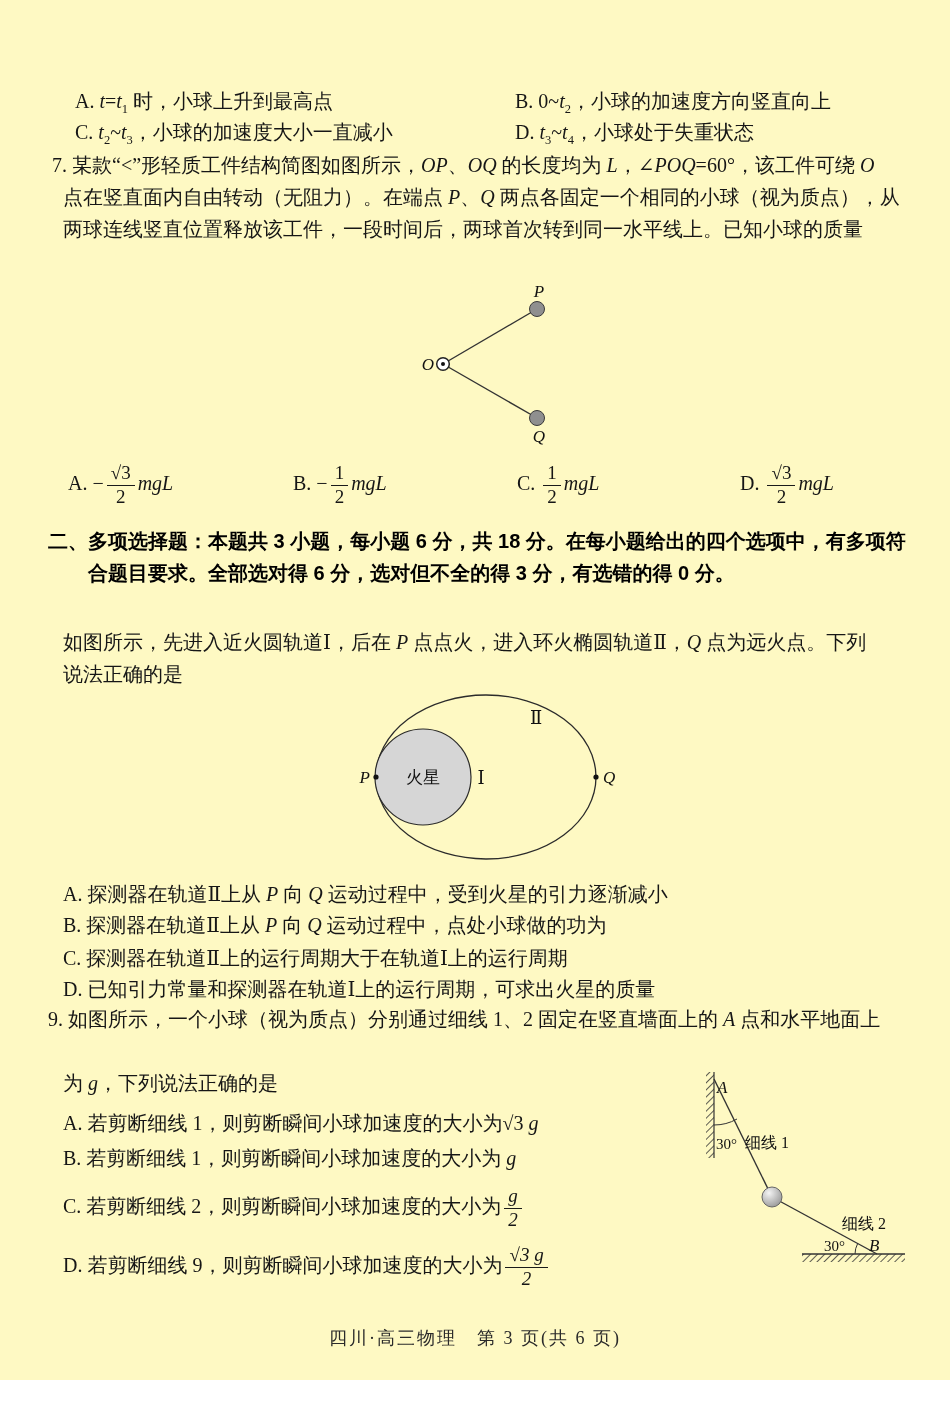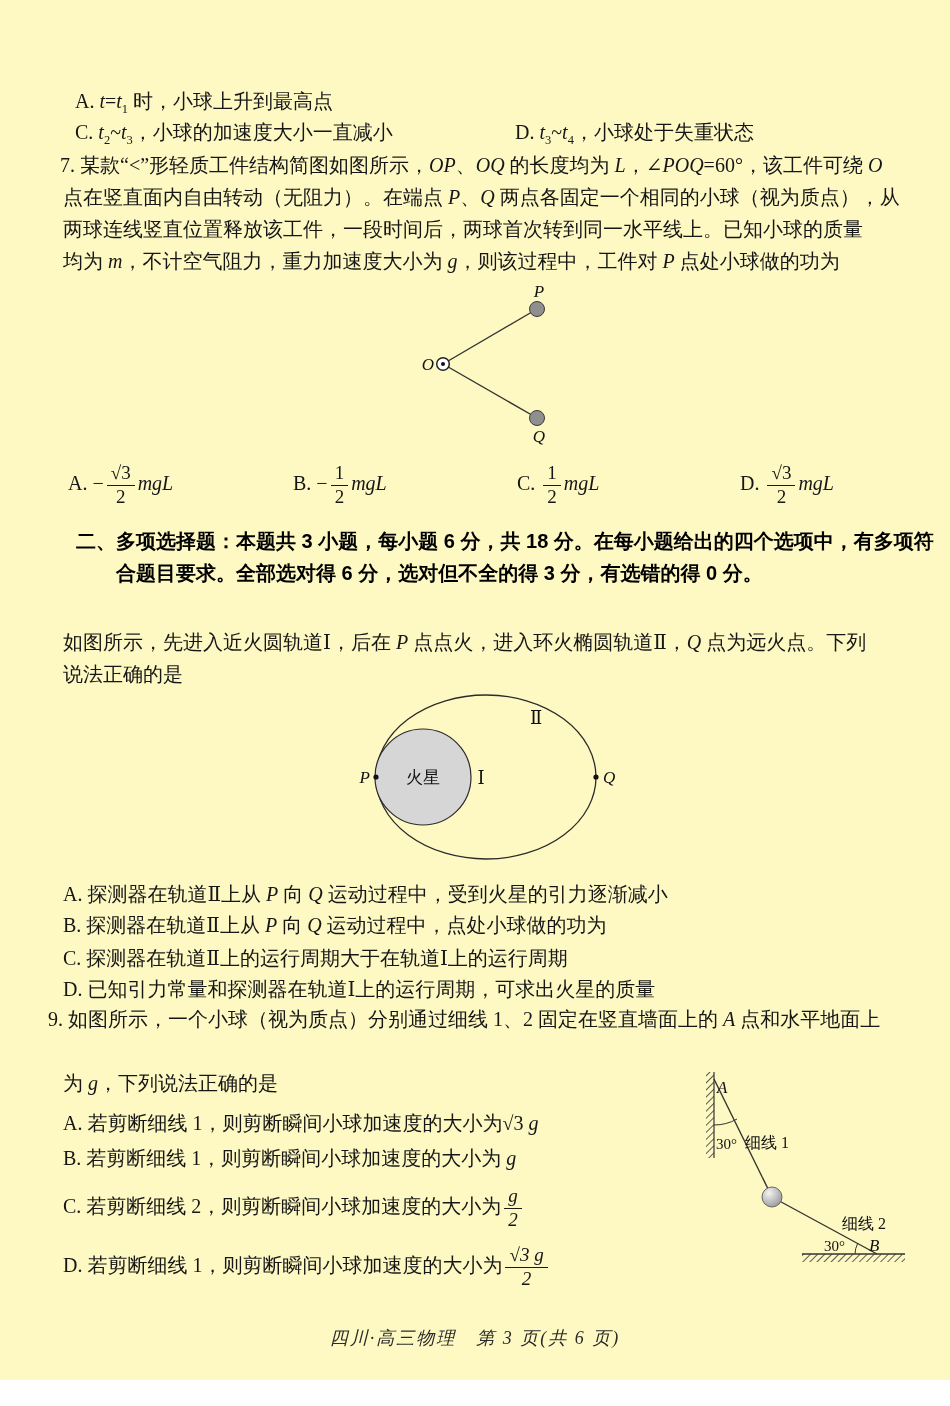--- a/index.html
+++ b/index.html
@@ -2,51 +2,51 @@
 <html><head>
 <meta charset="utf-8">
 <style>
   * { margin:0; padding:0; box-sizing:border-box; }
   html,body { background:#ffffff; }
   .page {
     position:relative; width:950px; height:1380px; background:#fef9c3;
     font-family:"Liberation Serif","DejaVu Serif",serif; color:#161616; overflow:hidden;
   }
   .ln { position:absolute; font-size:20px; line-height:26px; white-space:nowrap; }
-  .sec { font-family:"Liberation Sans","DejaVu Sans",sans-serif; font-weight:700; color:#000;margin-left:28px; }
+  .sec { font-family:"Liberation Sans","DejaVu Sans",sans-serif; font-weight:700; color:#000; }
   .it { font-style:italic; }
   .sub { font-size:12.5px; vertical-align:-5px; }
   .frac {
     display:inline-flex; flex-direction:column; align-items:center;
     vertical-align:middle; font-size:19px; line-height:1.08; margin:0 3px; text-align:center;
   }
   .frac .num { border-bottom:1.3px solid #1a1a1a; padding:0 4px 1px; }
   .frac .den { padding-top:1px; }
   .frac.it { font-style:italic; }
   .fig { position:absolute; }
   svg text { font-family:"Liberation Serif","DejaVu Serif",serif; fill:#111; }
   svg text.cjk { font-style:normal; }
   .footer {
     position:absolute; left:0; top:1326px; width:950px; text-align:center;
-    font-style:italic; font-size:18px; letter-spacing:2px; color:#2a2a2a;
+    font-size:18px; letter-spacing:2px; color:#2a2a2a;
   }
 </style>
 </head>
 <body>
 
 <div class="page">
 
   <div class="ln" style="left:75px;top:88px"><span>A. </span><span class="it">t</span><span>=</span><span class="it">t</span><span class="sub">1</span><span> 时，小球上升到最高点</span></div>
+  <div class="ln" style="left:515px;top:88px"><span>B. 0~</span><span class="it">t</span><span class="sub">2</span><span>，小球的加速度方向竖直向上</span></div>
   <div class="ln" style="left:75px;top:119px"><span>C. </span><span class="it">t</span><span class="sub">2</span><span>~</span><span class="it">t</span><span class="sub">3</span><span>，小球的加速度大小一直减小</span></div>
   <div class="ln" style="left:515px;top:119px"><span>D. </span><span class="it">t</span><span class="sub">3</span><span>~</span><span class="it">t</span><span class="sub">4</span><span>，小球处于失重状态</span></div>
 
-  <div class="ln" style="left:60px;top:152px"><span>7. 某款“&lt;”形轻质工件结构简图如图所示，</span><span class="it">OP</span><span>、</span><span class="it">OQ</span><span> 的长度均为 </span><span class="it">L</span><span>，∠</span><span class="it">POQ</span><span>=60°，该工件可绕 </span><span class="it">O</span></div>
+  <div class="ln" style="left:52px;top:152px"><span>7. 某款“&lt;”形轻质工件结构简图如图所示，</span><span class="it">OP</span><span>、</span><span class="it">OQ</span><span> 的长度均为 </span><span class="it">L</span><span>，∠</span><span class="it">POQ</span><span>=60°，该工件可绕 </span><span class="it">O</span></div>
   <div class="ln" style="left:63px;top:184px"><span>点在竖直面内自由转动（无阻力）。在端点 </span><span class="it">P</span><span>、</span><span class="it">Q</span><span> 两点各固定一个相同的小球（视为质点），从</span></div>
   <div class="ln" style="left:63px;top:216px"><span>两球连线竖直位置释放该工件，一段时间后，两球首次转到同一水平线上。已知小球的质量</span></div>
-  <div class="ln" style="left:63px;top:248px"><span>均为 </span><span class="it">m</span><span>，不计空气阻力，重力加速度大小为 </span><span class="it">g</span><span>，则该过程中，工件对 </span><span class="it">P</span><span> 点处小球做的功为</span></div>
 
   <svg class="fig" style="left:400px;top:282px" width="220" height="172" viewBox="0 0 220 172">
     <line x1="43" y1="82" x2="137" y2="27" stroke="#333" stroke-width="1.4"></line>
     <line x1="43" y1="82" x2="137" y2="136" stroke="#333" stroke-width="1.4"></line>
     <circle cx="43" cy="82" r="6.3" fill="#fff" stroke="#222" stroke-width="1.5"></circle>
     <circle cx="43" cy="82" r="2" fill="#111"></circle>
     <circle cx="137" cy="27" r="7.5" stroke="#3a3a3a" stroke-width="1" fill="#8f8f8f"></circle>
     <circle cx="137" cy="136" r="7.5" stroke="#3a3a3a" stroke-width="1" fill="#8f8f8f"></circle>
     <text x="139" y="15" text-anchor="middle" font-size="17" font-style="italic">P</text>
     <text x="139" y="160" text-anchor="middle" font-size="17" font-style="italic">Q</text>
@@ -95,21 +95,21 @@
 
   <div class="ln" style="left:48px;top:1006px"><span>9. 如图所示，一个小球（视为质点）分别通过细线 1、2 固定在竖直墙面上的 </span><span class="it">A</span><span> 点和水平地面上</span></div>
   <div class="ln" style="left:63px;top:1070px"><span>为 </span><span class="it">g</span><span>，下列说法正确的是</span></div>
 
   <div class="ln" style="left:63px;top:1110px"><span>A. 若剪断细线 1，则剪断瞬间小球加速度的大小为</span><span>√3 </span><span class="it">g</span></div>
   <div class="ln" style="left:63px;top:1145px"><span>B. 若剪断细线 1，则剪断瞬间小球加速度的大小为 </span><span class="it">g</span></div>
   <div class="ln" style="left:63px;top:1186px"><span>C. 若剪断细线 2，则剪断瞬间小球加速度的大小为</span><span class="frac it">
         <span class="num">g</span>
         <span class="den">2</span>
       </span></div>
-  <div class="ln" style="left:63px;top:1245px"><span>D. 若剪断细线 1，则剪断瞬间小球加速度的大小为</span><span class="frac it">
+  <div class="ln" style="left:63px;top:1245px"><span>D. 若剪断细线 9，则剪断瞬间小球加速度的大小为</span><span class="frac it">
         <span class="num">√3 g</span>
         <span class="den">2</span>
       </span></div>
 
   <svg class="fig" style="left:695px;top:1065px" width="240" height="205" viewBox="0 0 240 205">
     <defs>
       <pattern id="hatch" width="5" height="5" patternUnits="userSpaceOnUse" patternTransform="rotate(45)">
         <line x1="0" y1="0" x2="0" y2="5" stroke="#333" stroke-width="1.6"></line>
       </pattern>
       <radialGradient id="ballg" cx="35%" cy="30%" r="75%">

